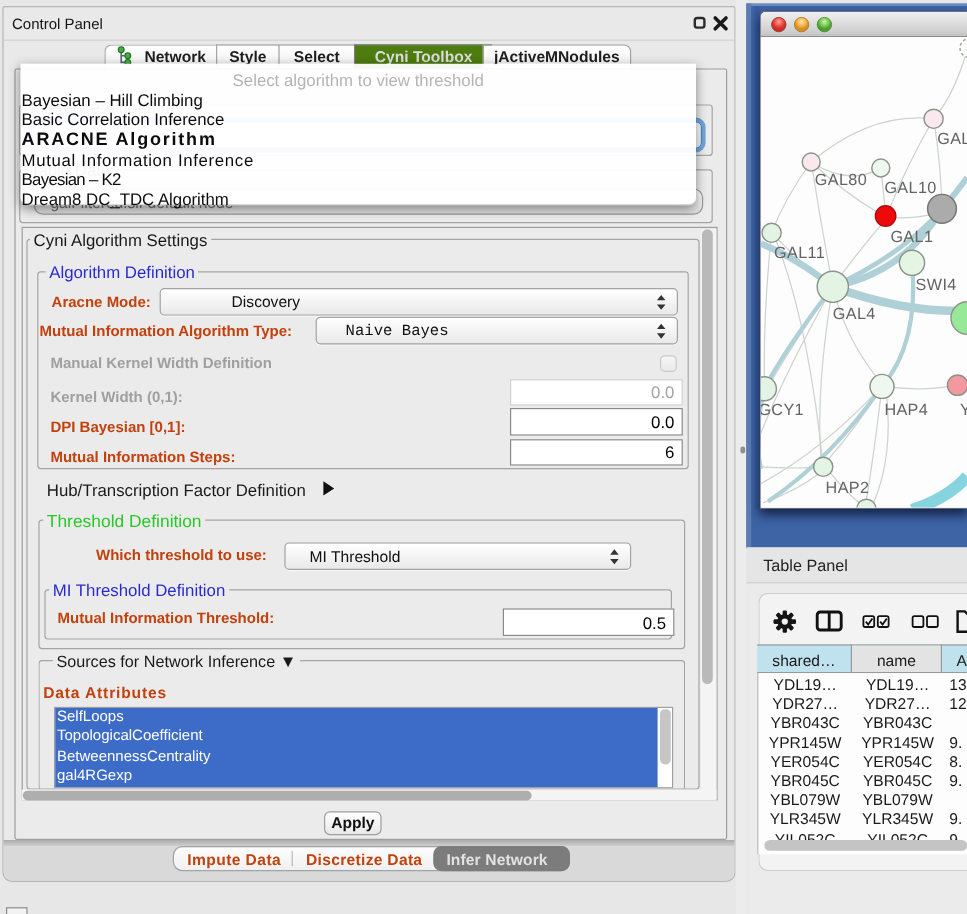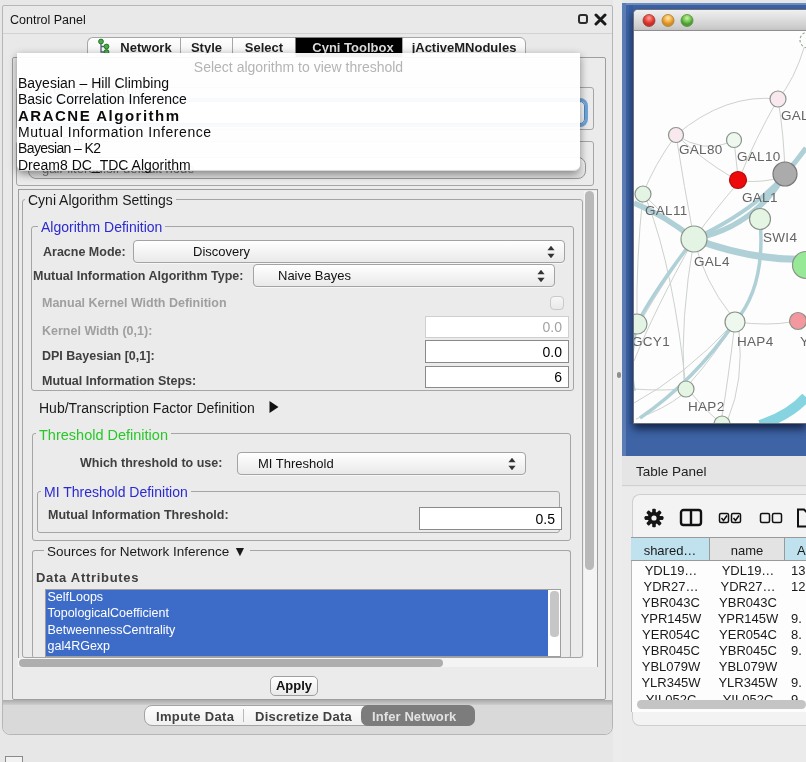--- a/index.html
+++ b/index.html
@@ -1,20 +1,20 @@
 <!DOCTYPE html>
 <html><head>
 <meta charset="utf-8">
 <style>
   * { margin:0; padding:0; box-sizing:border-box; }
   html,body { width:806px; height:762px; overflow:hidden; background:#e7e7e7;
     font-family:"Liberation Sans", sans-serif; }
   .abs { position:absolute; }
   .lbl { position:absolute; font-size:13px; color:#1a1a1a; white-space:nowrap; }
-  .blbl { position:absolute; font-size:13px; font-weight:bold; color:#404040; white-space:nowrap; }
+  .blbl { position:absolute; font-size:13px; font-weight:bold; color:#c2410c; white-space:nowrap; }
   .glbl { position:absolute; font-size:13px; font-weight:bold; color:#9f9f9f; white-space:nowrap; }
   .combo { position:absolute; border:1px solid #a3a3a3; border-radius:4px;
     background:linear-gradient(#ffffff,#f2f2f2 60%,#e9e9e9); box-shadow:0 1px 0 rgba(255,255,255,.6); }
   .combo .ctext { position:absolute; left:12px; top:3px; font-size:13px; color:#111; }
   .spin { position:absolute; right:9px; top:50%; transform:translateY(-50%); width:8px; height:13px; }
   .field { position:absolute; background:#fff; font-size:14px; color:#000; text-align:right; }
   .gbox { position:absolute; border:1px solid #a5a5a5; border-radius:3px; }
   .gtitle { position:absolute; font-size:13px; background:#ebebeb; padding:0 3px; white-space:nowrap; }
 </style>
 </head>
@@ -37,21 +37,21 @@
 </style>
 <div class="ttab" style="left:87px; width:93px; border-radius:6px 0 0 0; padding-left:24px;">Network</div>
 <svg class="abs" style="left:96px; top:37px;" width="15" height="17" viewBox="0 0 15 17">
   <path d="M5 6.5 V15 H8 M5 9.5 H8" stroke="#55607a" stroke-width="1.3" fill="none"></path>
   <circle cx="5" cy="4.5" r="2.4" fill="#4aaa4a" stroke="#1e7a1e" stroke-width="1"></circle>
   <circle cx="10.5" cy="9.5" r="2.4" fill="#4aaa4a" stroke="#1e7a1e" stroke-width="1"></circle>
   <circle cx="10.5" cy="15" r="2.4" fill="#4aaa4a" stroke="#1e7a1e" stroke-width="1"></circle>
 </svg>
 <div class="ttab" style="left:180px; width:52px;">Style</div>
 <div class="ttab" style="left:232px; width:63px;">Select</div>
-<div class="ttab" style="left:295px; width:115px; background:#000000; color:#dcdcdc; border-color:#7e7e7e;">Cyni Toolbox</div>
+<div class="ttab" style="left:295px; width:115px; background:#4d7c0f; color:#dcdcdc; border-color:#7e7e7e;">Cyni Toolbox</div>
 <div class="ttab" style="left:402px; width:124px; border-right:1px solid #a6a6a6; border-radius:0 6px 0 0;">jActiveMNodules</div>
 
 <div class="abs" style="left:12px; top:57px; width:594px; height:643px; border:1px solid #9e9e9e; background:#ebebeb; border-radius:2px;"></div>
 
 <div class="gbox" style="left:16px; top:87px; width:578px; height:43px;"></div>
 <div class="gtitle" style="left:22px; top:81px; color:#444; font-size:14px;">Inference Algorithm</div>
 <div class="abs" style="left:26px; top:101px; width:559px; height:23px; border-radius:5px;
   background:linear-gradient(#ffffff,#eef2f6); border:1.5px solid #4d88c0;
   box-shadow:0 0 0 3px rgba(90,152,214,.85);"></div>
 <div class="gbox" style="left:16px; top:141px; width:578px; height:45px;"></div>
@@ -72,21 +72,21 @@
   <div class="blbl" style="left:43px; top:245px; font-size:12.5px;">Aracne Mode:</div>
   <div class="combo" style="left:133px; top:240px; width:432px; height:23px;">
     <div class="ctext" style="left:14px;margin-left:45px;">Discovery</div>
     <svg class="spin" viewBox="0 0 9 14">
         <path d="M4.5 0 L8.5 5 H0.5 Z" fill="#333"></path>
         <path d="M4.5 14 L8.5 9 H0.5 Z" fill="#333"></path>
       </svg>
   </div>
 
   <div class="blbl" style="left:33px; top:269px; font-size:12.5px;">Mutual Information Algorithm Type:</div>
-  <div class="combo" style="left:253px; top:264px; width:302px; height:23px;">
+  <div class="combo" style="left:263px; top:264px; width:302px; height:23px;font-family:Liberation Mono, monospace;">
     <div class="ctext" style="left:24px;">Naive Bayes</div>
     <svg class="spin" viewBox="0 0 9 14">
         <path d="M4.5 0 L8.5 5 H0.5 Z" fill="#333"></path>
         <path d="M4.5 14 L8.5 9 H0.5 Z" fill="#333"></path>
       </svg>
   </div>
 
   <div class="glbl" style="left:42px; top:296px; font-size:12.5px;">Manual Kernel Width Definition</div>
   <div class="abs" style="left:550px; top:296px; width:14px; height:14px; border-radius:4px;
     background:linear-gradient(#f6f6f6,#e9e9e9); border:1px solid #c9c9c9;"></div>

